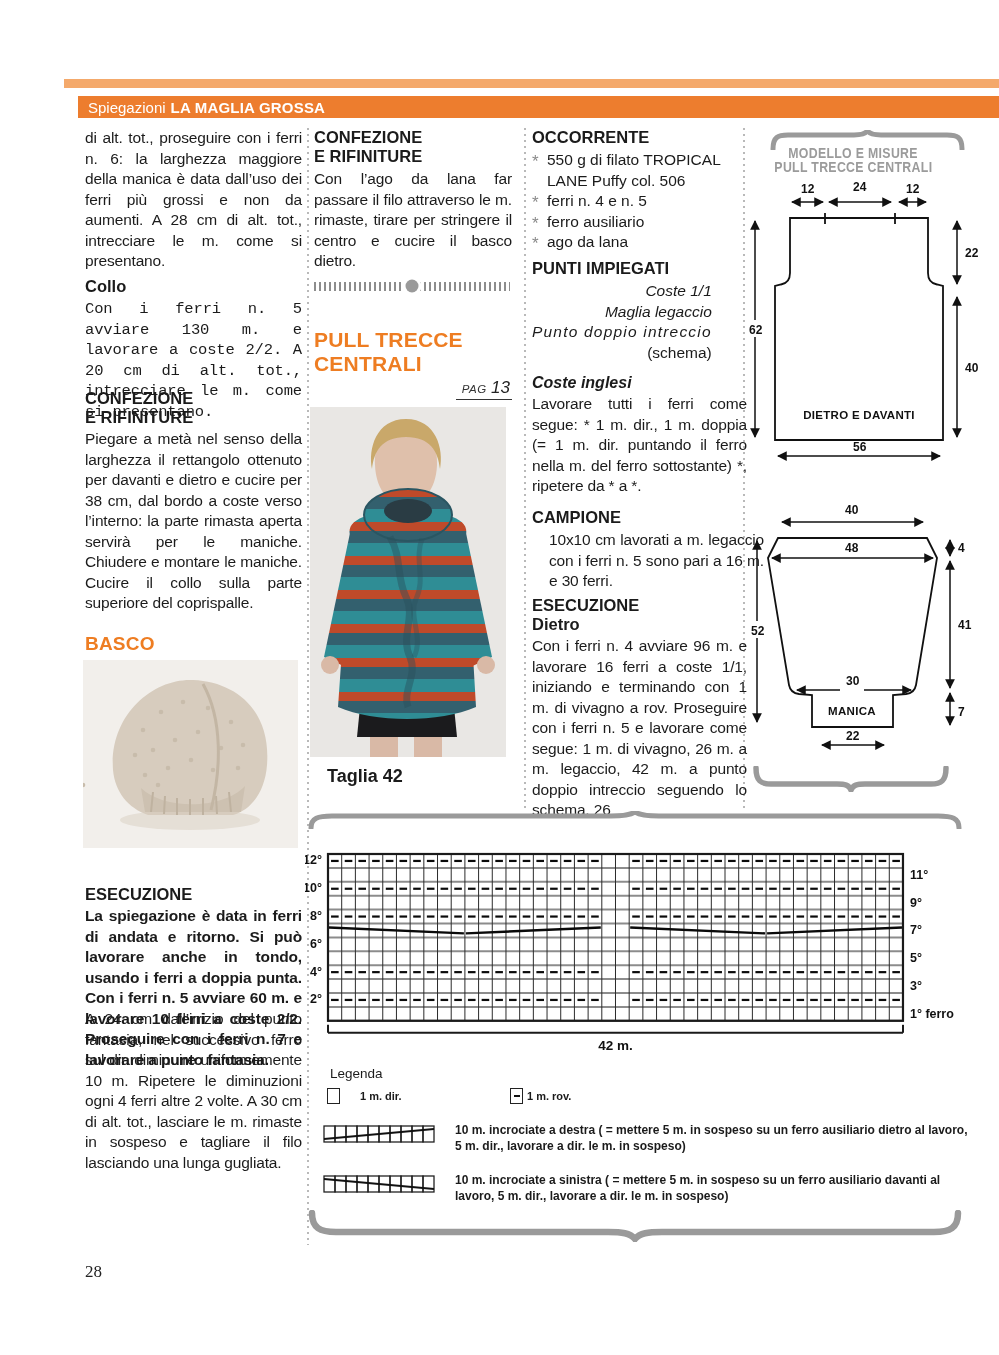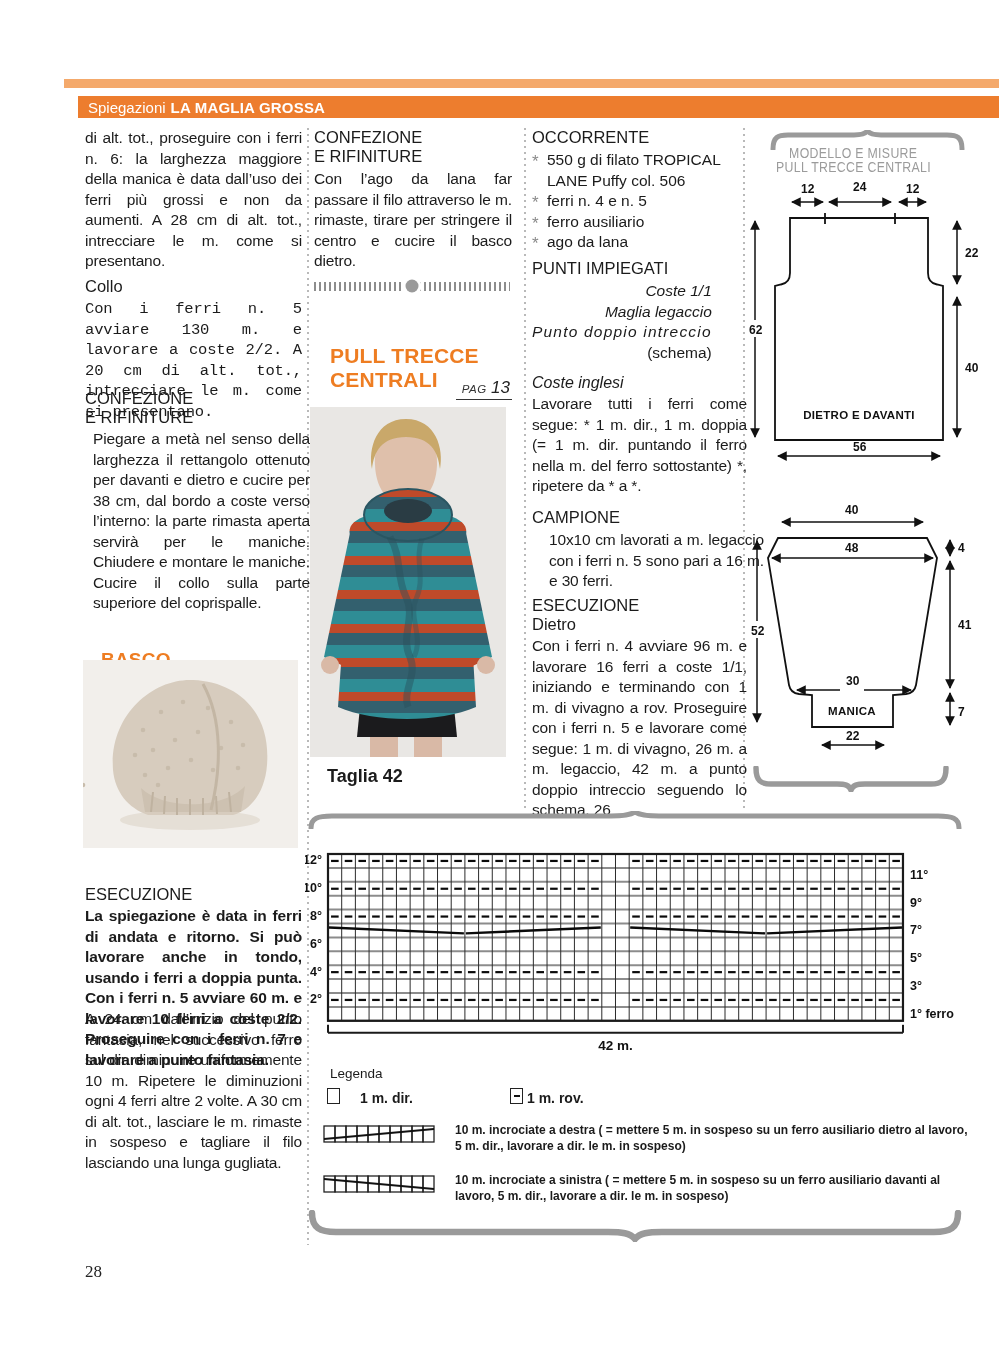--- a/index.html
+++ b/index.html
@@ -11,45 +11,45 @@
   #title-band{left:78px;top:96px;width:921px;height:22px;background:#ed7d2e;color:#fff;
               display:flex;align-items:center;padding-left:10px;box-sizing:border-box;font-size:15px;}
   #title-band b{margin-left:5px;letter-spacing:.2px;}
   
   .col{position:absolute;top:128px;}
   #col1{left:85px;width:217px;height:1140px;}
   #col2{left:314px;width:198px;height:700px;}
   #col3{left:532px;width:215px;height:700px;}
   .colsep{width:2px;background:repeating-linear-gradient(to bottom,#b9b9b9 0 2px,transparent 2px 6px);}
   p.body{font-size:15.5px;line-height:20.5px;text-align:justify;margin:0;letter-spacing:-0.15px;}
-  .head{font-size:16.5px;line-height:19px;font-weight:normal;margin:0;}
-  .head-orange{color:#ee7d22;font-size:19px;line-height:21px;font-weight:bold;margin:16px;letter-spacing:.2px;}
+  .head{font-size:16.5px;line-height:19px;font-weight:bold;margin:0;}
+  .head-orange{color:#ee7d22;font-size:19px;line-height:21px;font-weight:bold;margin:0;letter-spacing:.2px;}
   .head-orange.big{font-size:21px;line-height:24px;}
   .ital{font-style:italic;}
   
   .star-item{position:relative;padding-left:15px;font-size:15.5px;line-height:20.5px;}
   .star-item::before{content:"*";position:absolute;left:0;top:2px;color:#8a8a8a;font-size:17px;}
   
   .tickline{height:9px;background:repeating-linear-gradient(to right,#8d8d8d 0 1.8px,transparent 1.8px 5px);}
   .tickdot{position:absolute;left:50%;top:50%;transform:translate(-50%,-50%);width:13px;height:13px;
            border-radius:50%;background:#9a9a9a;box-shadow:0 0 0 3px #fff;}
   
   .pag{font-style:italic;text-align:right;border-bottom:0;}
   .pag .inner{display:inline-block;border-bottom:1.5px solid #333;padding:0 2px 1px 6px;}
   .pag .pg{font-size:11.5px;color:#333;letter-spacing:.5px;}
   .pag .no{font-size:17px;color:#222;}
   .caption{font-weight:bold;font-size:18px;}
   
-  .grayhead{color:#9b9b9b;font-weight:normal;text-align:center;}
+  .grayhead{color:#9b9b9b;font-weight:bold;text-align:center;}
   .grayhead .cond{display:inline-block;transform:scaleX(.82);transform-origin:center;white-space:nowrap;letter-spacing:.4px;}
   
   .photo-box{background:#e9e7e4;}
   .hat-box{background:#f2efeb;}
   
-  .lg-label{font-size:14px;font-weight:600;}
+  .lg-label{font-size:11px;font-weight:600;}
   .lg-title{font-size:13.5px;}
   .lg-desc{font-size:12px;font-weight:600;line-height:16px;width:520px;}
   .sq{display:inline-block;width:13px;height:16px;border:1.6px solid #222;box-sizing:border-box;position:relative;background:#fff;}
   .sq.purl::after{content:"";position:absolute;left:2.5px;top:5.6px;width:5.6px;height:2.1px;background:#111;}
   svg text{font-family:"Liberation Sans",sans-serif;}
   .meas{font-size:12px;font-weight:600;fill:#111;}
   .schlabel{font-size:11.5px;font-weight:600;fill:#111;letter-spacing:.3px;}
   .pagenum{font-family:"Liberation Serif",serif;font-size:17px;color:#222;}
 </style>
 </head>
@@ -65,21 +65,21 @@
 
   <div class="abs colsep" style="left:307px;top:128px;height:1117px;"></div>
   <div class="abs colsep" style="left:524px;top:128px;height:680px;"></div>
   <div class="abs colsep" style="left:743px;top:128px;height:680px;"></div>
 
   <div id="col1" class="col">
     <p class="body abs" style="left:0;top:0;width:217px;">di alt. tot., proseguire con i ferri n. 6: la larghezza maggiore della manica è data dall’uso dei ferri più grossi e non da aumenti. A 28 cm di alt. tot., intrecciare le m. come si presentano.</p>
     <h3 class="head abs" style="left:0;top:149px;">Collo</h3>
     <p class="body abs" style="left:0;top:171px;width:217px;font-family:Liberation Mono, monospace;">Con i ferri n. 5 avviare 130 m. e lavorare a coste 2/2. A 20 cm di alt. tot., intrecciare le m. come si presentano.</p>
     <h3 class="head abs" style="left:0;top:261px;"><span>CONFEZIONE</span><br><span>E RIFINITURE</span></h3>
-    <p class="body abs" style="left:0;top:301px;width:217px;margin-left:8px;">Piegare a metà nel senso della larghezza il rettangolo ottenuto per davanti e dietro e cucire per 38 cm, dal bordo a coste verso l’interno: la parte rimasta aperta servirà per le maniche. Chiudere e montare le maniche. Cucire il collo sulla parte superiore del coprispalle.</p>
+    <p class="body abs" style="left:0;top:301px;width:217px;">Piegare a metà nel senso della larghezza il rettangolo ottenuto per davanti e dietro e cucire per 38 cm, dal bordo a coste verso l’interno: la parte rimasta aperta servirà per le maniche. Chiudere e montare le maniche. Cucire il collo sulla parte superiore del coprispalle.</p>
     <h3 class="head-orange abs" style="left:0;top:505px;">BASCO</h3>
     <div class="abs hat-box" style="left:-2px;top:532px;width:215px;height:188px;">
       <svg width="215" height="188" viewBox="0 0 215 188">
         <ellipse cx="107" cy="160" rx="70" ry="10" fill="#e5dfd6"></ellipse>
         <path d="M30,110 C26,55 70,18 110,20 C155,22 188,52 184,105 C182,132 168,150 150,155 L65,155 C45,148 32,132 30,110 Z" fill="#d7ccbe"></path>
         <path d="M58,128 C80,150 140,150 162,126 L158,152 L62,152 Z" fill="#cdc1b1"></path>
         <g stroke="#bfb2a0" stroke-width="2">
           <path d="M70,132 L68,152"></path>
             <path d="M82,136 L81,154"></path>
             <path d="M94,138 L94,155"></path>

